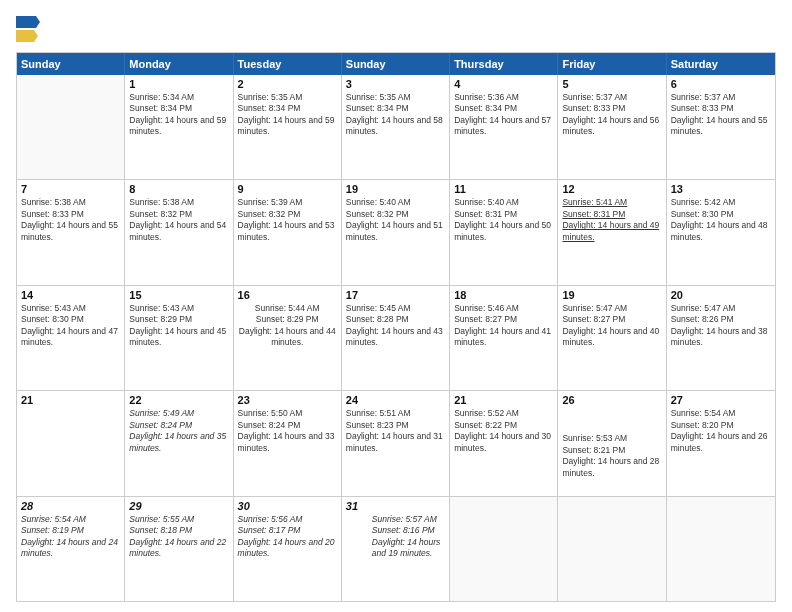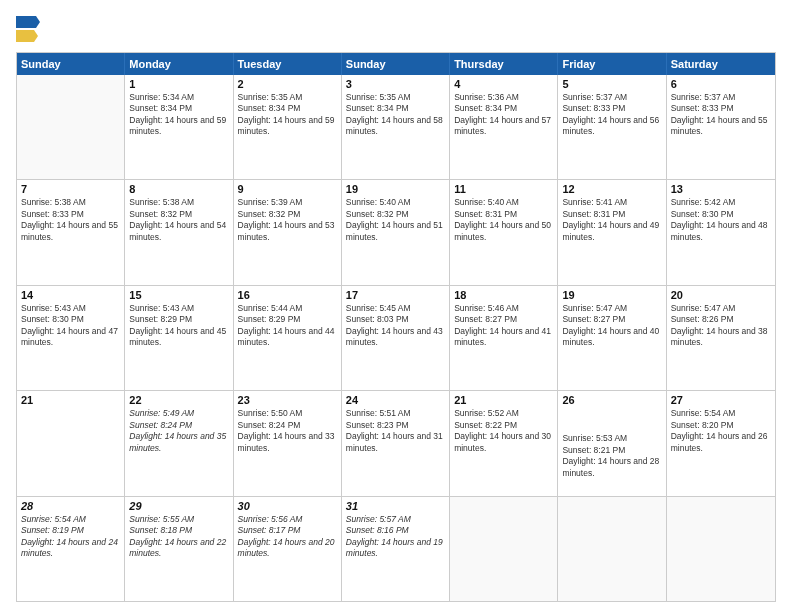--- a/index.html
+++ b/index.html
@@ -210,21 +210,21 @@
 Daylight: 14 hours and 51 minutes.</div>
           </div>
           <div class="cal-cell">
             <div class="day-num">11</div>
             <div class="cell-info" style="white-space: pre-line;">Sunrise: 5:40 AM
 Sunset: 8:31 PM
 Daylight: 14 hours and 50 minutes.</div>
           </div>
           <div class="cal-cell">
             <div class="day-num">12</div>
-            <div class="cell-info" style="white-space: pre-line;">Sunrise: 5:41 AM
+            <div class="cell-info" style="white-space: pre-line; text-decoration: underline;">Sunrise: 5:41 AM
 Sunset: 8:31 PM
 Daylight: 14 hours and 49 minutes.</div>
           </div>
           <div class="cal-cell">
             <div class="day-num">13</div>
             <div class="cell-info" style="white-space: pre-line;">Sunrise: 5:42 AM
 Sunset: 8:30 PM
 Daylight: 14 hours and 48 minutes.</div>
           </div>
         </div>
@@ -236,28 +236,28 @@
 Daylight: 14 hours and 47 minutes.</div>
           </div>
           <div class="cal-cell">
             <div class="day-num">15</div>
             <div class="cell-info" style="white-space: pre-line;">Sunrise: 5:43 AM
 Sunset: 8:29 PM
 Daylight: 14 hours and 45 minutes.</div>
           </div>
           <div class="cal-cell">
             <div class="day-num">16</div>
-            <div class="cell-info" style="white-space: pre-line;">Sunrise: 5:44 AM
+            <div class="cell-info" style="white-space: pre-line; text-align: center;">Sunrise: 5:44 AM
 Sunset: 8:29 PM
 Daylight: 14 hours and 44 minutes.</div>
           </div>
           <div class="cal-cell">
             <div class="day-num">17</div>
             <div class="cell-info" style="white-space: pre-line;">Sunrise: 5:45 AM
-Sunset: 8:03 PM
+Sunset: 8:28 PM
 Daylight: 14 hours and 43 minutes.</div>
           </div>
           <div class="cal-cell">
             <div class="day-num">18</div>
             <div class="cell-info" style="white-space: pre-line;">Sunrise: 5:46 AM
 Sunset: 8:27 PM
 Daylight: 14 hours and 41 minutes.</div>
           </div>
           <div class="cal-cell">
             <div class="day-num">19</div>
@@ -327,21 +327,21 @@
 Daylight: 14 hours and 22 minutes.</div>
           </div>
           <div class="cal-cell">
             <div class="day-num">30</div>
             <div class="cell-info" style="white-space: pre-line;">Sunrise: 5:56 AM
 Sunset: 8:17 PM
 Daylight: 14 hours and 20 minutes.</div>
           </div>
           <div class="cal-cell">
             <div class="day-num">31</div>
-            <div class="cell-info" style="white-space: pre-line;">Sunrise: 5:57 AM
+            <div class="cell-info" style="white-space: pre-line; margin-left: 26px;">Sunrise: 5:57 AM
 Sunset: 8:16 PM
 Daylight: 14 hours and 19 minutes.</div>
           </div>
           <div class="cal-cell empty"></div>
           <div class="cal-cell empty"></div>
           <div class="cal-cell empty"></div>
         </div>
       </div>
   </div>
 </div>

